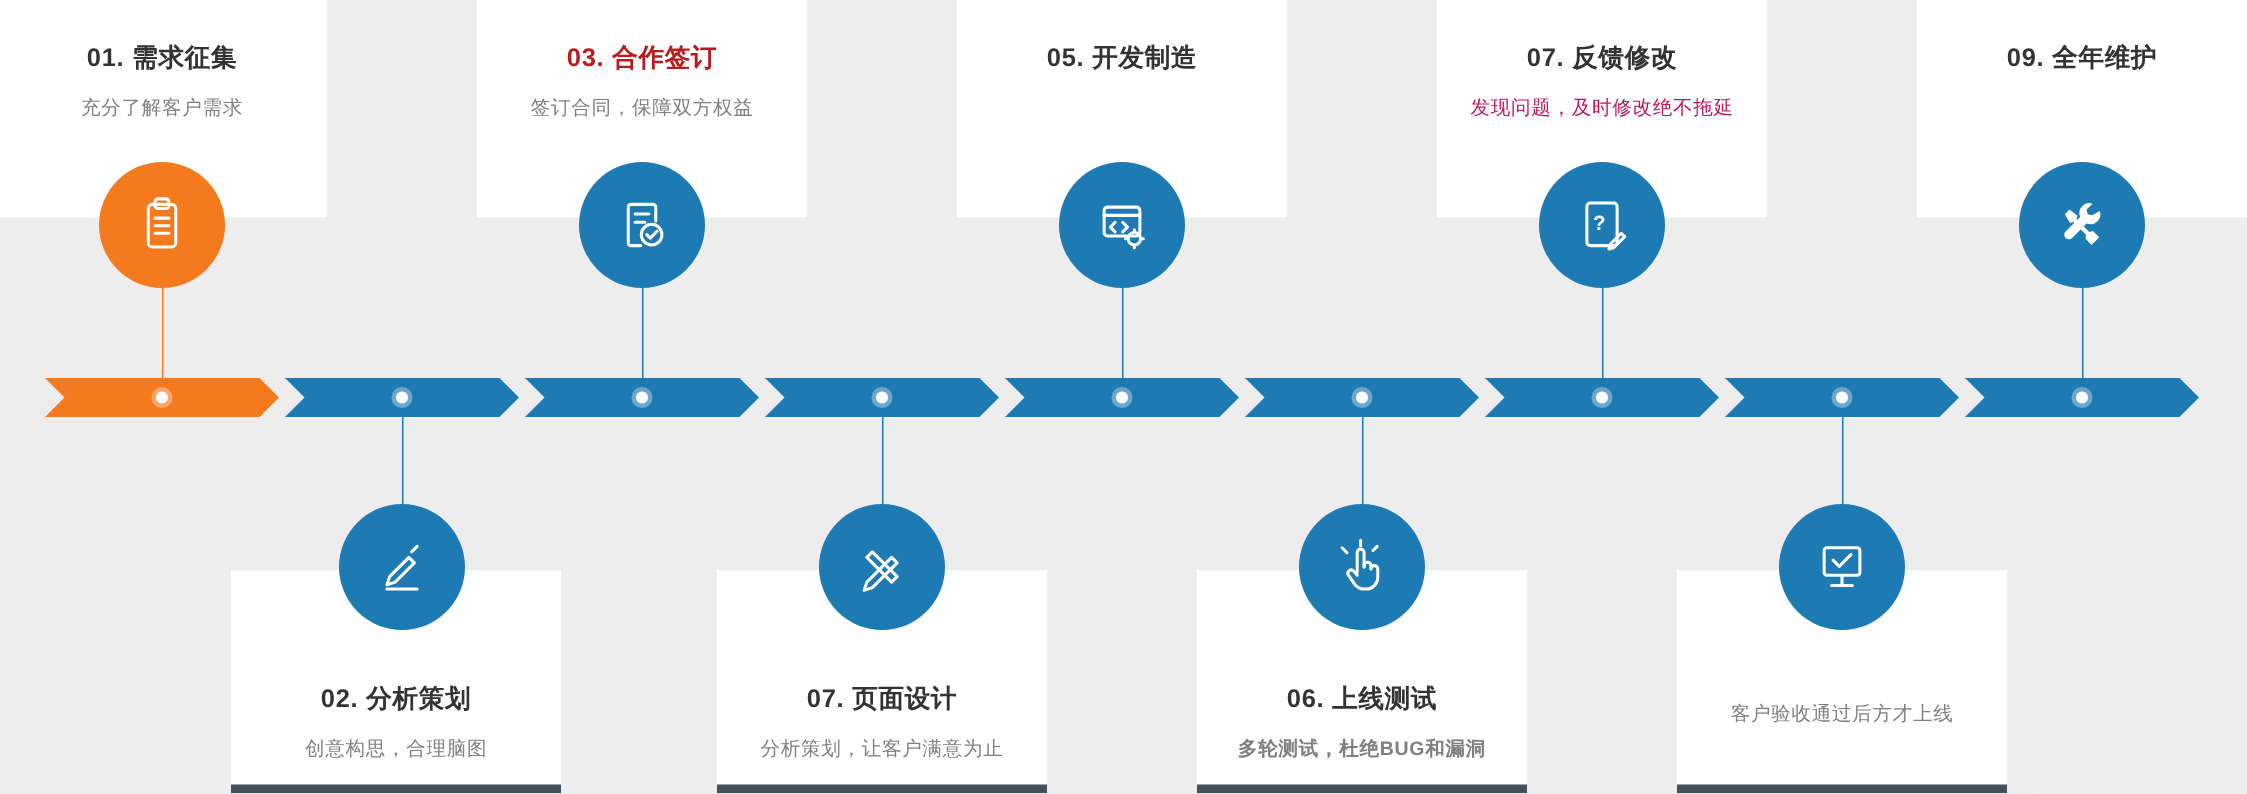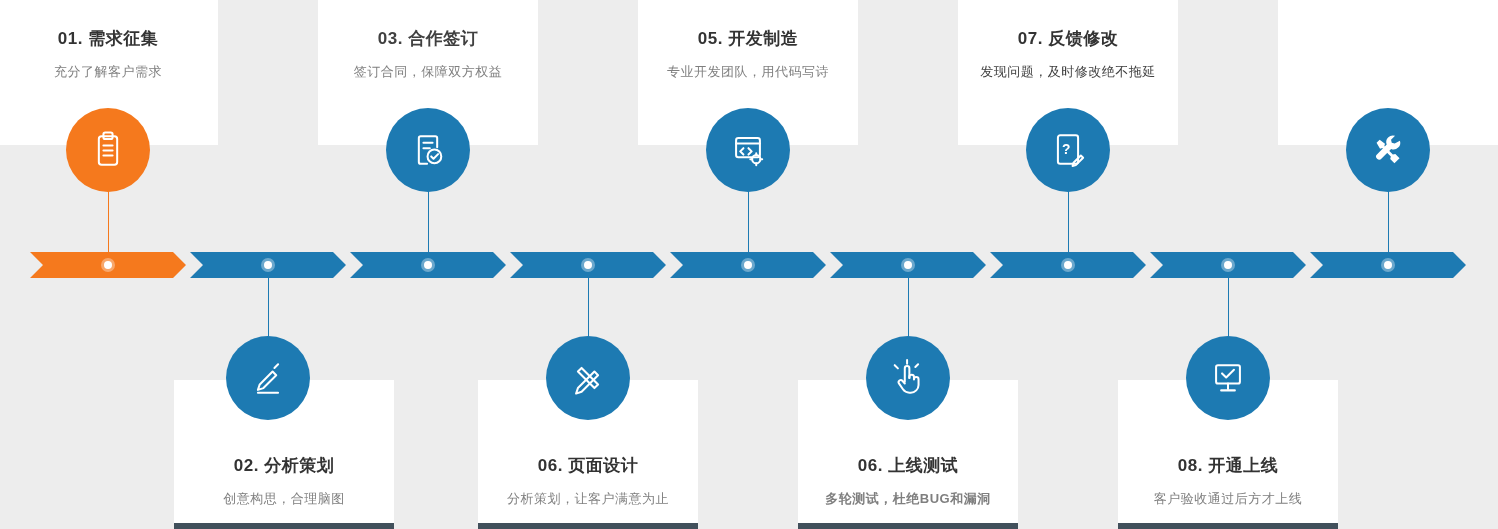--- a/index.html
+++ b/index.html
@@ -51,68 +51,67 @@
     <svg class="ic" width="44" height="44" viewBox="0 0 48 48">
       <rect x="14" y="9" width="20" height="31" rx="3"></rect>
       <rect x="19" y="5" width="10" height="7" rx="2"></rect>
       <line x1="19" y1="19" x2="29" y2="19"></line>
       <line x1="19" y1="24.5" x2="29" y2="24.5"></line>
       <line x1="19" y1="30" x2="29" y2="30"></line>
     </svg>
   </div>
   <div class="dot" style="left:104px"></div>
 
-  <div class="card bot" style="left:174px">
+  <div class="card bot" style="left:154px">
     <div class="title" style="color: rgb(51, 51, 51);">02. 分析策划</div>
     <div class="subtitle" style="color: rgb(127, 127, 127);">创意构思，合理脑图</div>
     <div class="strip" style="background: rgb(65, 80, 91);"></div>
   </div>
   <div class="vline bot" style="left: 268px; background: rgb(29, 122, 178);"></div>
   <div class="circle bot" style="left: 226px; background: rgb(29, 122, 178);">
     <svg class="ic" width="44" height="44" viewBox="0 0 48 48">
       <path d="M15 31 L29 17 l4 4 L19 35 l-6 2 z"></path>
       <line x1="31" y1="13" x2="35" y2="9"></line>
       <line x1="13" y1="40" x2="35" y2="40"></line>
     </svg>
   </div>
   <div class="dot" style="left:264px"></div>
 
   <div class="card top" style="left:318px">
-    <div class="title" style="color: #404040;">03. 合作签订</div>
+    <div class="title" style="color: #b91c1c;">03. 合作签订</div>
     <div class="subtitle" style="color: rgb(127, 127, 127);">签订合同，保障双方权益</div>
   </div>
   <div class="vline top" style="left: 428px; background: rgb(29, 122, 178);"></div>
   <div class="circle top" style="left: 386px; background: rgb(29, 122, 178);">
     <svg class="ic" width="44" height="44" viewBox="0 0 48 48">
       <path d="M34 21 v-10 a2 2 0 0 0 -2 -2 H16 a2 2 0 0 0 -2 2 v26 a2 2 0 0 0 2 2 h7"></path>
       <line x1="19" y1="16" x2="29" y2="16"></line>
       <line x1="19" y1="22" x2="26" y2="22"></line>
       <circle cx="31" cy="31" r="7.5"></circle>
       <path d="M27.5 31 l2.5 2.5 5 -5"></path>
     </svg>
   </div>
   <div class="dot" style="left:424px"></div>
 
   <div class="card bot" style="left:478px">
-    <div class="title" style="color: rgb(51, 51, 51);">06. 页面设计</div>
+    <div class="title" style="color: rgb(51, 51, 51);">07. 页面设计</div>
     <div class="subtitle" style="color: rgb(127, 127, 127);">分析策划，让客户满意为止</div>
     <div class="strip" style="background: rgb(65, 80, 91);"></div>
   </div>
   <div class="vline bot" style="left: 588px; background: rgb(29, 122, 178);"></div>
   <div class="circle bot" style="left: 546px; background: rgb(29, 122, 178);">
     <svg class="ic" width="44" height="44" viewBox="0 0 48 48">
       <path d="M13 35 L31 17 l4 4 L17 39 l-6 2 z"></path>
       <path d="M13 17 l4 -4 18 18 -4 4 z"></path>
     </svg>
   </div>
   <div class="dot" style="left:584px"></div>
 
   <div class="card top" style="left:638px">
     <div class="title" style="color: rgb(51, 51, 51);">05. 开发制造</div>
-    <div class="subtitle" style="color: rgb(127, 127, 127);">专业开发团队，用代码写诗</div>
   </div>
   <div class="vline top" style="left: 748px; background: rgb(29, 122, 178);"></div>
   <div class="circle top" style="left: 706px; background: rgb(29, 122, 178);">
     <svg class="ic" width="44" height="44" viewBox="0 0 48 48">
       <rect x="11" y="11" width="26" height="21" rx="2.5"></rect>
       <line x1="11" y1="17" x2="37" y2="17"></line>
       <path d="M19 22 l-3.5 3.5 3.5 3.5"></path>
       <path d="M24.5 22 l3.5 3.5 -3.5 3.5"></path>
       <circle cx="33" cy="34" r="4.5"></circle>
       <path d="M33 27.5 v2 M33 38.5 v2 M26.5 34 h2 M37.5 34 h2"></path>
@@ -131,49 +130,49 @@
       <path d="M20.5 28 V13.5 a2.5 2.5 0 0 1 5 0 V24"></path>
       <path d="M25.5 24 v-1 a2.5 2.5 0 0 1 5 0 V25"></path>
       <path d="M30.5 25.5 a2.5 2.5 0 0 1 5 0 v6 A8.5 8.5 0 0 1 27 40 h-1.5 a8.5 8.5 0 0 1 -7 -3.7 l-4.4 -6.4 a2.4 2.4 0 0 1 3.8 -2.9 l2.6 3"></path>
       <path d="M13 13.5 l-3.5 -3.5 M23 8.5 V4.5 M32 12 l3 -3"></path>
     </svg>
   </div>
   <div class="dot" style="left:904px"></div>
 
   <div class="card top" style="left:958px">
     <div class="title" style="color: rgb(51, 51, 51);">07. 反馈修改</div>
-    <div class="subtitle" style="color: #404040;">发现问题，及时修改绝不拖延</div>
+    <div class="subtitle" style="color: #be185d;">发现问题，及时修改绝不拖延</div>
   </div>
   <div class="vline top" style="left: 1068px; background: rgb(29, 122, 178);"></div>
   <div class="circle top" style="left: 1026px; background: rgb(29, 122, 178);">
     <svg class="ic" width="44" height="44" viewBox="0 0 48 48">
       <rect x="13" y="8" width="22" height="31" rx="2.5"></rect>
       <text x="22" y="28" text-anchor="middle" font-size="15" font-weight="bold" fill="#fff" stroke="none" font-family="sans-serif">?</text>
       <path d="M30 38 l8 -8 2.5 2.5 -8 8 -3.5 1 z"></path>
     </svg>
   </div>
   <div class="dot" style="left:1064px"></div>
 
   <div class="card bot" style="left:1118px">
-    <div class="title" style="color: rgb(51, 51, 51);">08. 开通上线</div>
     <div class="subtitle" style="color: rgb(127, 127, 127);">客户验收通过后方才上线</div>
     <div class="strip" style="background: rgb(65, 80, 91);"></div>
   </div>
   <div class="vline bot" style="left: 1228px; background: rgb(29, 122, 178);"></div>
   <div class="circle bot" style="left: 1186px; background: rgb(29, 122, 178);">
     <svg class="ic" width="44" height="44" viewBox="0 0 48 48">
       <rect x="11" y="10" width="26" height="20" rx="2"></rect>
       <path d="M17.5 19 l4.5 4.5 8.5 -8.5"></path>
       <line x1="24" y1="30" x2="24" y2="36"></line>
       <line x1="16.5" y1="37.5" x2="31.5" y2="37.5"></line>
     </svg>
   </div>
   <div class="dot" style="left:1224px"></div>
 
   <div class="card top" style="left:1278px">
+    <div class="title" style="color: rgb(51, 51, 51);">09. 全年维护</div>
   </div>
   <div class="vline top" style="left: 1388px; background: rgb(29, 122, 178);"></div>
   <div class="circle top" style="left: 1346px; background: rgb(29, 122, 178);">
     <svg class="ic" width="44" height="44" viewBox="0 0 48 48">
       <path fill="#fff" stroke="none" d="M37 13.8 a7.3 7.3 0 0 1 -9.6 9.1 L17 33.3 a3.4 3.4 0 1 1 -4.8 -4.8 L22.6 18.1 a7.3 7.3 0 0 1 9.1 -9.6 l-4.4 4.4 0.8 3.2 3.2 0.8 z"></path>
       <path fill="#fff" stroke="none" d="M11.5 16.2 l3.4 -3.4 5.8 4.4 -0.7 2.5 9.3 9.3 2.7 -0.7 4.6 4.6 -5.6 5.6 -4.6 -4.6 0.7 -2.7 -9.3 -9.3 -2.5 0.7 z"></path>
     </svg>
   </div>
   <div class="dot" style="left:1384px"></div>
 

